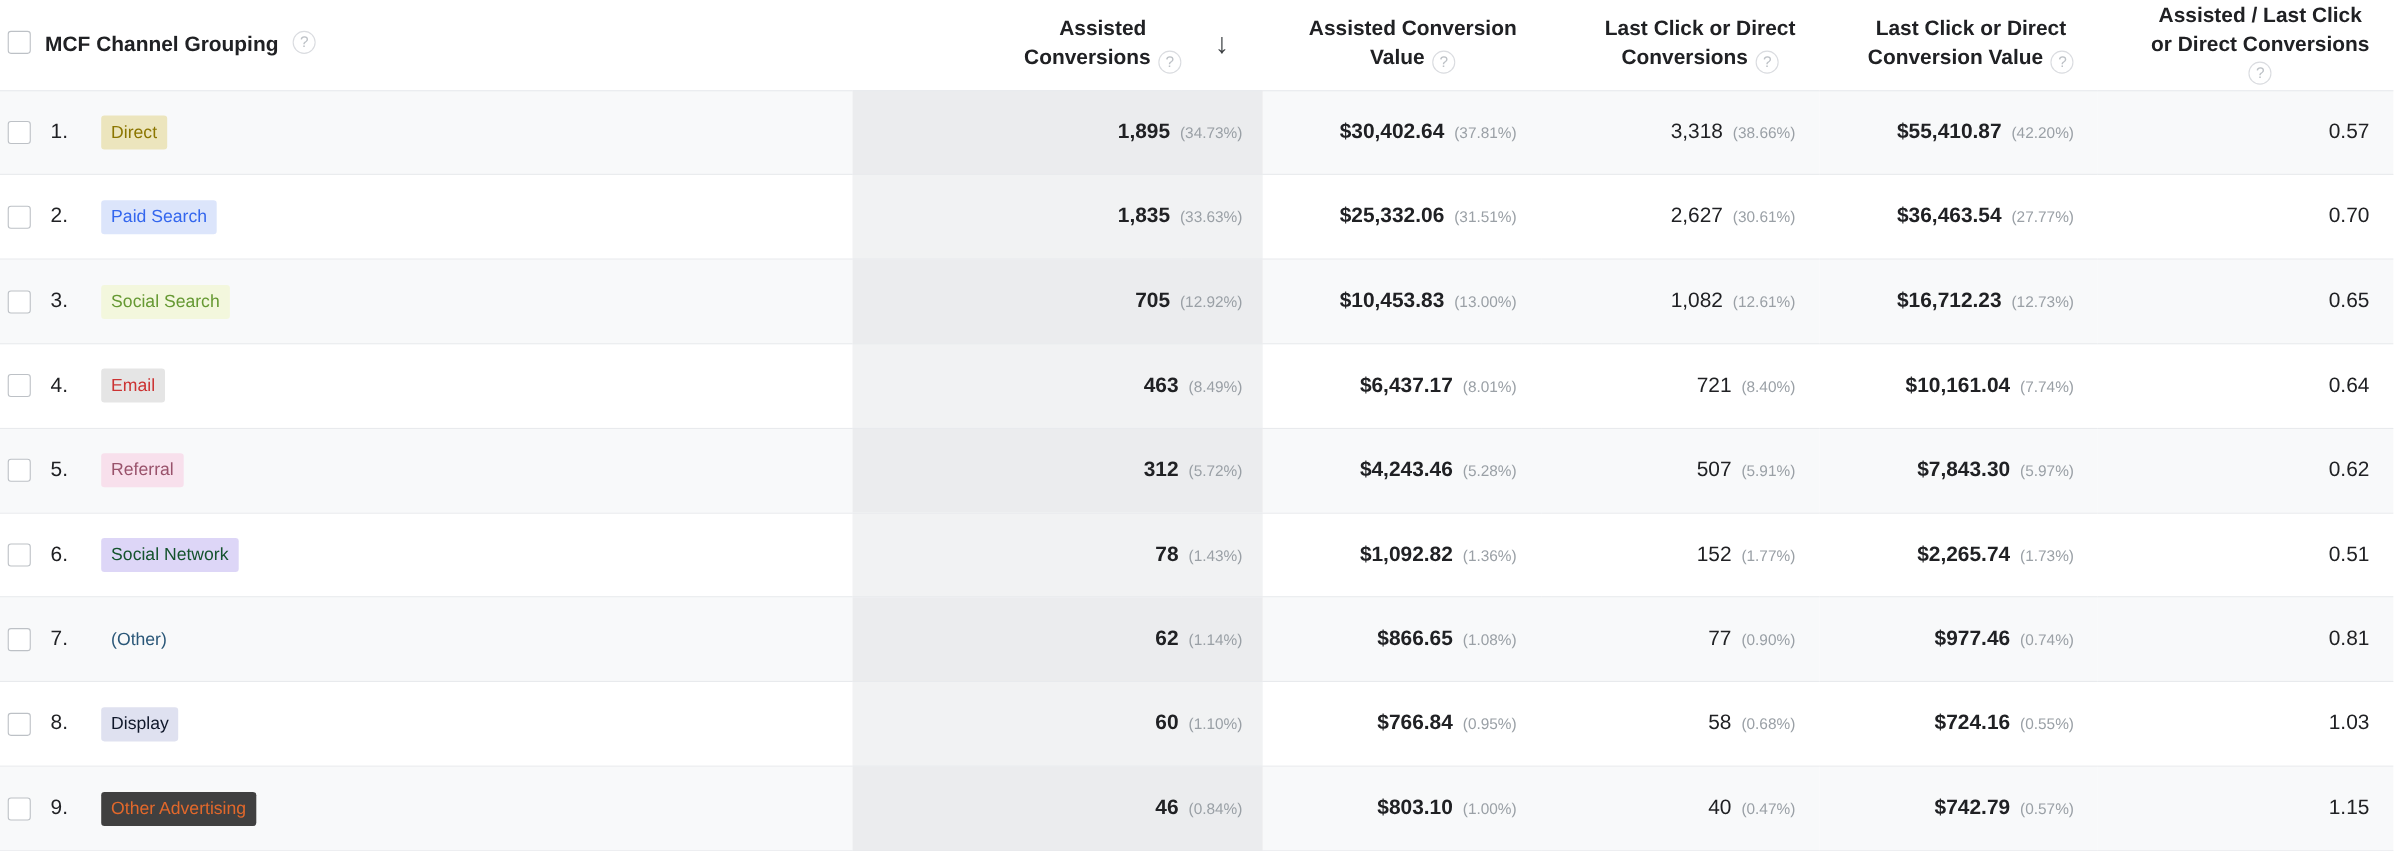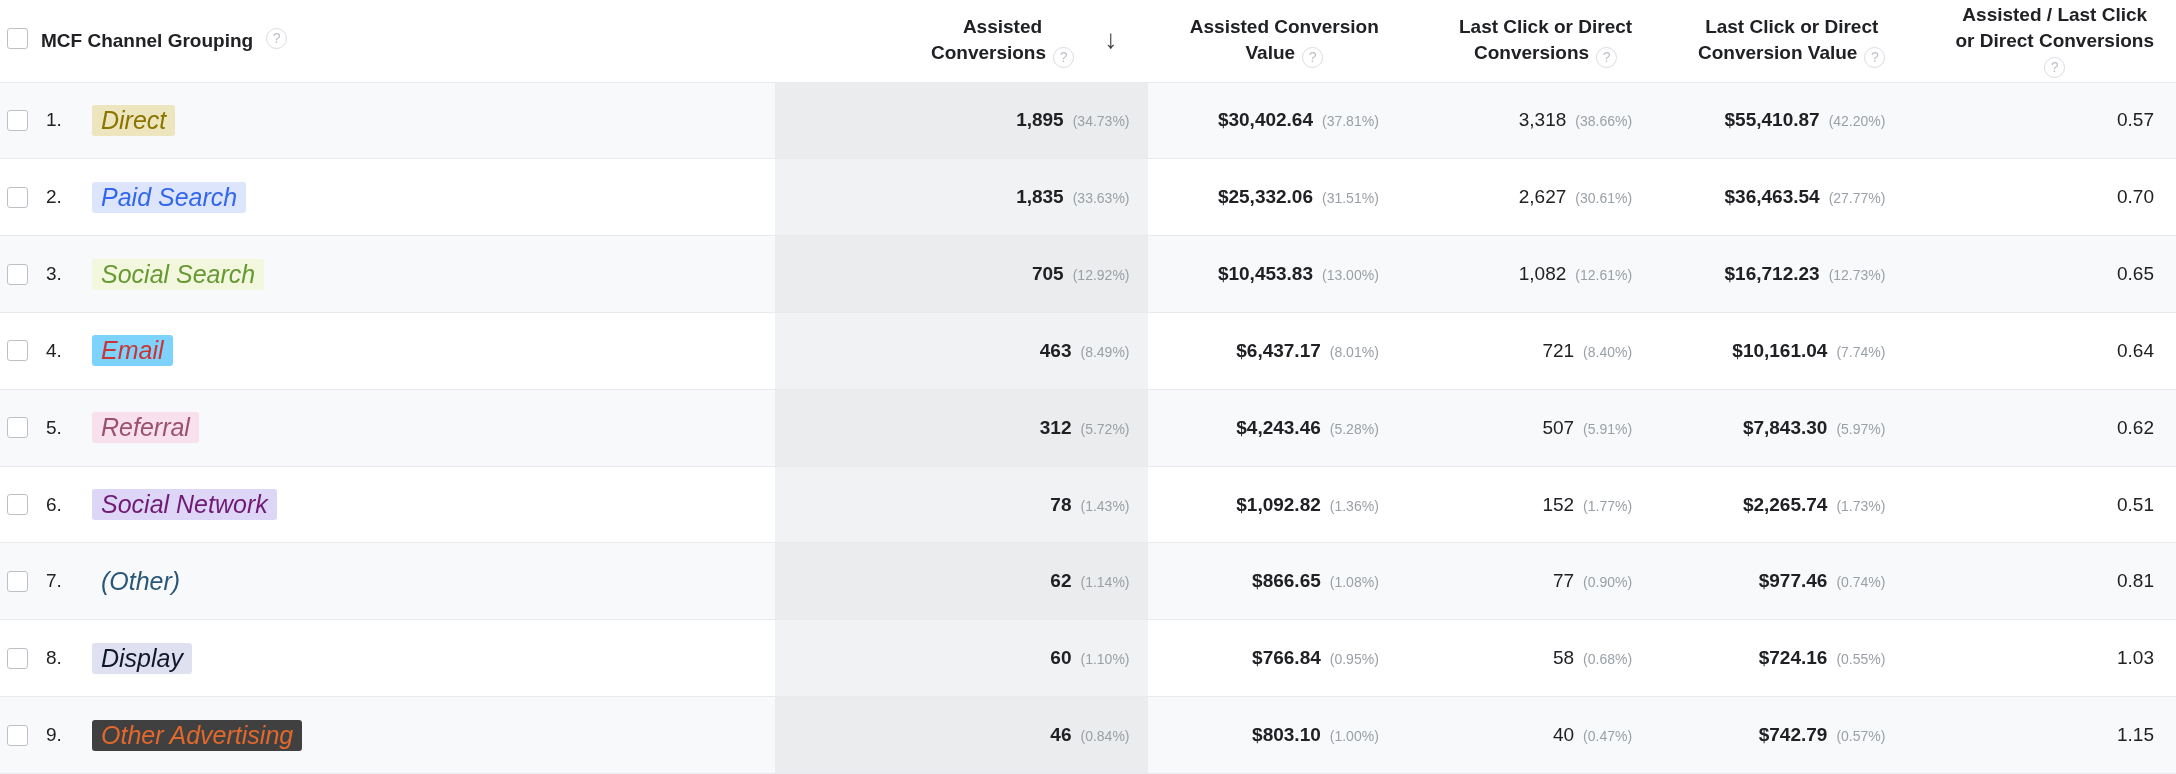--- a/index.html
+++ b/index.html
@@ -120,26 +120,25 @@
     font-size: 19px;
     color: #202124;
     min-width: 26px;
     text-align: left;
     margin-left: 5px;
   }
   .pill {
     display: inline-block;
     padding: 3px 9px;
     border-radius: 3px;
-    font-size: 25px;
+    font-size: 16px;
     line-height: 25px;
     margin-left: 7px;
     cursor: pointer;
     white-space: nowrap;
-    font-style: italic;
   }
   .pill.nobg { background: transparent !important; padding-left: 9px; }
 
   .num-cell {
     text-align: right;
     white-space: nowrap;
     padding-right: 22px;
   }
   .metric { font-weight: bold; }
   .metric.plain { font-weight: normal; }
@@ -250,21 +249,21 @@
         <td class="num-cell " colspan="1"><span class="num-inner"><span class="metric">$10,453.83</span><span class="pct">(13.00%)</span></span></td>
         <td class="num-cell " colspan="1"><span class="num-inner"><span class="metric plain">1,082</span><span class="pct">(12.61%)</span></span></td>
         <td class="num-cell " colspan="1"><span class="num-inner"><span class="metric">$16,712.23</span><span class="pct">(12.73%)</span></span></td>
         <td class="num-cell " colspan="1"><span class="num-inner"><span class="metric plain">0.65</span></span></td>
       </tr>
       <tr class="even">
         <td class="c-dim">
           <div class="dim-inner">
             <span class="checkbox"></span>
             <span class="row-index">4.</span>
-            <span class="pill" style="background: #7dd3fc; color: rgb(204, 51, 51);">Email</span>
+            <span class="pill" style="background: #e5e5e5; color: rgb(204, 51, 51);">Email</span>
           </div>
         </td>
         <td class="num-cell c-sorted c-ac" colspan="2"><span class="num-inner"><span class="metric">463</span><span class="pct">(8.49%)</span></span></td>
         <td class="num-cell " colspan="1"><span class="num-inner"><span class="metric">$6,437.17</span><span class="pct">(8.01%)</span></span></td>
         <td class="num-cell " colspan="1"><span class="num-inner"><span class="metric plain">721</span><span class="pct">(8.40%)</span></span></td>
         <td class="num-cell " colspan="1"><span class="num-inner"><span class="metric">$10,161.04</span><span class="pct">(7.74%)</span></span></td>
         <td class="num-cell " colspan="1"><span class="num-inner"><span class="metric plain">0.64</span></span></td>
       </tr>
       <tr class="odd">
         <td class="c-dim">
@@ -278,21 +277,21 @@
         <td class="num-cell " colspan="1"><span class="num-inner"><span class="metric">$4,243.46</span><span class="pct">(5.28%)</span></span></td>
         <td class="num-cell " colspan="1"><span class="num-inner"><span class="metric plain">507</span><span class="pct">(5.91%)</span></span></td>
         <td class="num-cell " colspan="1"><span class="num-inner"><span class="metric">$7,843.30</span><span class="pct">(5.97%)</span></span></td>
         <td class="num-cell " colspan="1"><span class="num-inner"><span class="metric plain">0.62</span></span></td>
       </tr>
       <tr class="even">
         <td class="c-dim">
           <div class="dim-inner">
             <span class="checkbox"></span>
             <span class="row-index">6.</span>
-            <span class="pill" style="background: rgb(221, 214, 247); color: #701a75;">Social Network</span>
+            <span class="pill" style="background: rgb(221, 214, 247); color: #14532d;">Social Network</span>
           </div>
         </td>
         <td class="num-cell c-sorted c-ac" colspan="2"><span class="num-inner"><span class="metric">78</span><span class="pct">(1.43%)</span></span></td>
         <td class="num-cell " colspan="1"><span class="num-inner"><span class="metric">$1,092.82</span><span class="pct">(1.36%)</span></span></td>
         <td class="num-cell " colspan="1"><span class="num-inner"><span class="metric plain">152</span><span class="pct">(1.77%)</span></span></td>
         <td class="num-cell " colspan="1"><span class="num-inner"><span class="metric">$2,265.74</span><span class="pct">(1.73%)</span></span></td>
         <td class="num-cell " colspan="1"><span class="num-inner"><span class="metric plain">0.51</span></span></td>
       </tr>
       <tr class="odd">
         <td class="c-dim">

